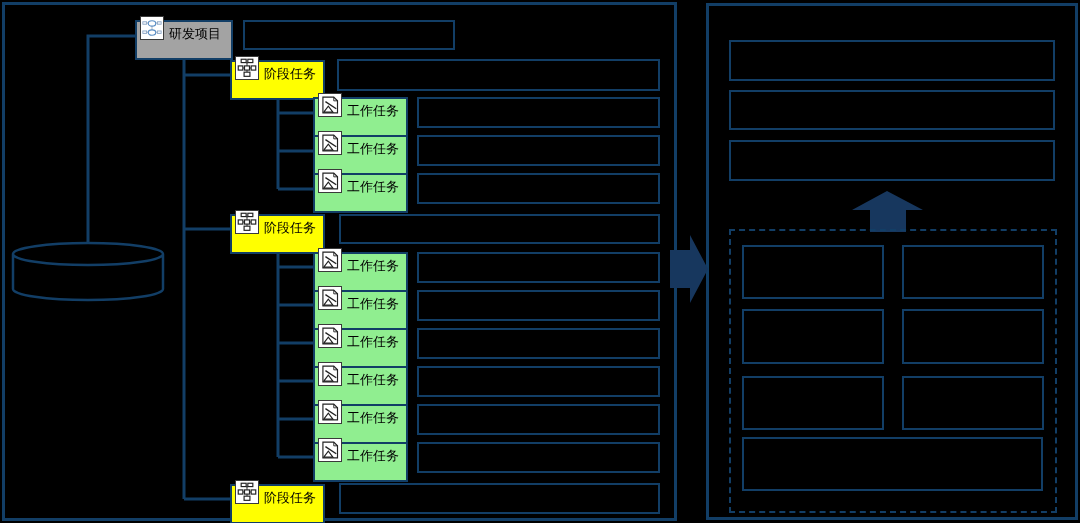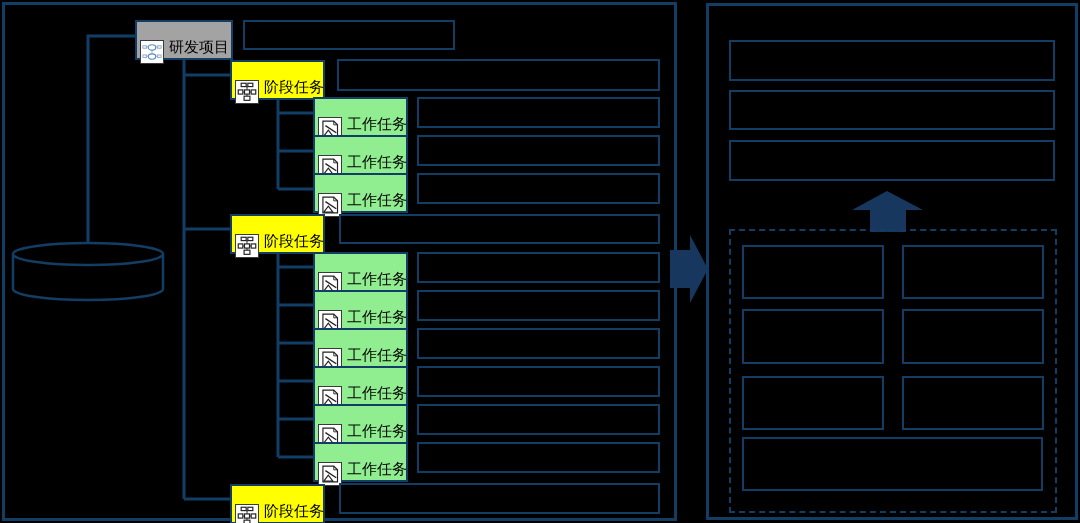--- a/index.html
+++ b/index.html
@@ -9,22 +9,22 @@
     --stage-fill:#ffff00;
     --work-fill:#90ee90;
   }
   *{box-sizing:border-box;margin:0;padding:0}
   html,body{background:#000}
   body{font-family:"DejaVu Sans","Liberation Sans",sans-serif}
   .canvas{position:relative;width:1080px;height:523px;background:#000;overflow:hidden}
   .panel{position:absolute;border:3px solid var(--line);background:transparent}
   .ebox{position:absolute;border:2px solid var(--line);background:#000}
   .dashedbox{position:absolute;border:2px dashed var(--line);background:transparent}
-  .node{position:absolute;display:flex;align-items:flex-start;gap:5px;border:2px solid var(--line);
-        padding:18px 3px;color:#000;font-size:15px;line-height:1;white-space:nowrap}
+  .node{position:absolute;display:flex;align-items:flex-end;gap:5px;border:2px solid var(--line);
+        padding:18px 3px;color:#000;font-size:13px;line-height:1;white-space:nowrap}
   .node .ic{width:24px;height:24px;background:#fff;border:1px solid #3a3a3a;flex:0 0 auto;
             display:flex;align-items:center;justify-content:center}
   .node .ic svg{width:20px;height:20px;display:block}
   .node-root{background:var(--root-fill)}
   .node-stage{background:var(--stage-fill)}
   .node-work{background:var(--work-fill)}
   .overlay{position:absolute;left:0;top:0;width:1080px;height:523px;pointer-events:none}
   .lbl{display:inline-block}
 </style>
 </head>

